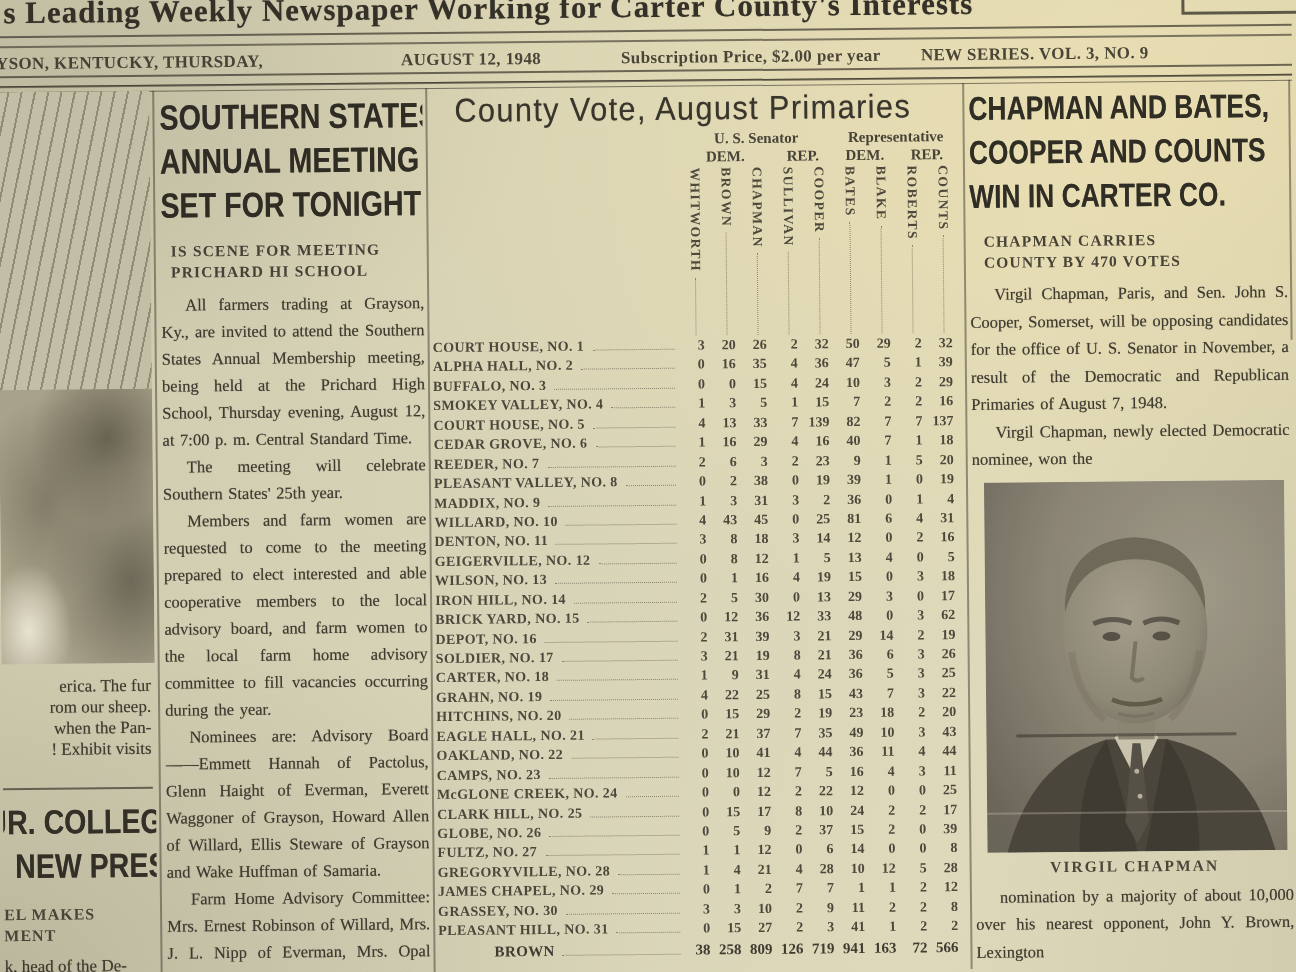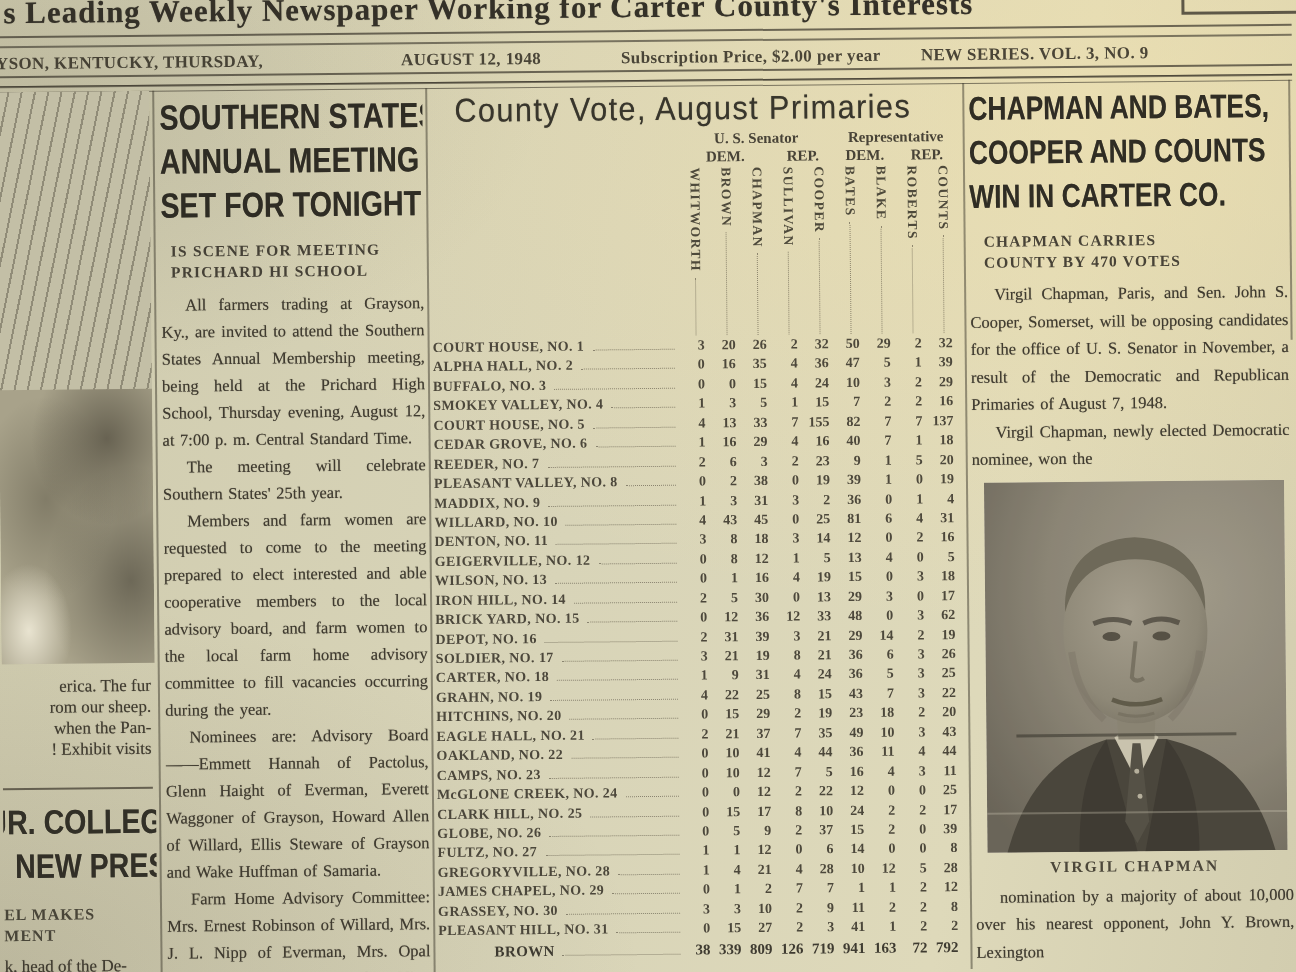--- a/index.html
+++ b/index.html
@@ -298,21 +298,21 @@
 
         <div class="vt-grid vt-row">
           <div class="vt-name">
             <span>COURT HOUSE, NO. 5</span>
             <span class="vt-leader"></span>
           </div>
           <span class="vt-num">4</span>
           <span class="vt-num">13</span>
           <span class="vt-num">33</span>
           <span class="vt-num">7</span>
-          <span class="vt-num">155</span>
+          <span class="vt-num">139</span>
           <span class="vt-num">82</span>
           <span class="vt-num">7</span>
           <span class="vt-num">7</span>
           <span class="vt-num">137</span>
         </div>
 
         <div class="vt-grid vt-row">
           <div class="vt-name">
             <span>CEDAR GROVE, NO. 6</span>
             <span class="vt-leader"></span>
@@ -728,28 +728,28 @@
           <span class="vt-num">2</span>
         </div>
       </div>
 
     <div class="vt-grid vt-totals">
       <div class="vt-name">
           <span>BROWN</span>
           <span class="vt-leader"></span>
         </div>
       <span class="vt-num">38</span>
-      <span class="vt-num">339</span>
+      <span class="vt-num">258</span>
       <span class="vt-num">809</span>
       <span class="vt-num">126</span>
       <span class="vt-num">719</span>
       <span class="vt-num">941</span>
       <span class="vt-num">163</span>
       <span class="vt-num">72</span>
-      <span class="vt-num">792</span>
+      <span class="vt-num">566</span>
     </div>
   </div>
 
   <div id="colD" class="col">
     <div>
 
     <p class="bigline soft">CHAPMAN AND BATES,</p>
         <p class="bigline soft">COOPER AND COUNTS</p>
         <p class="bigline soft">WIN IN CARTER CO.</p>
       </div>

